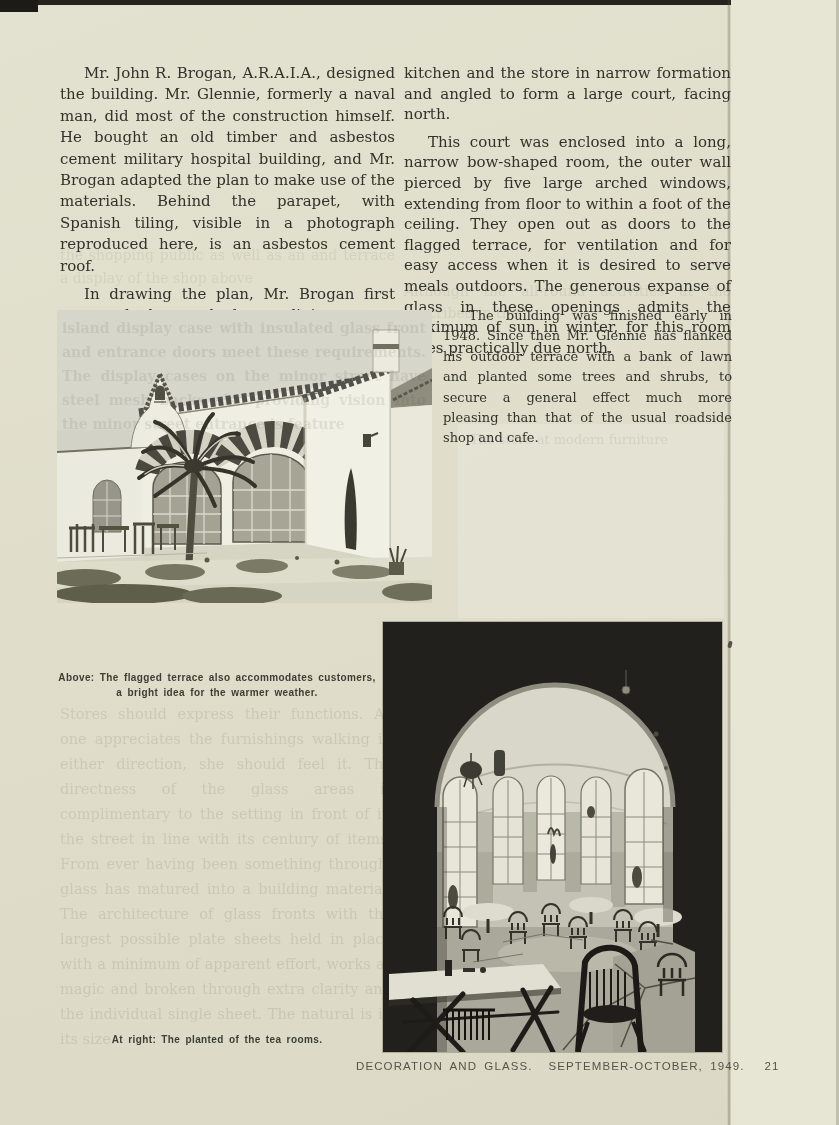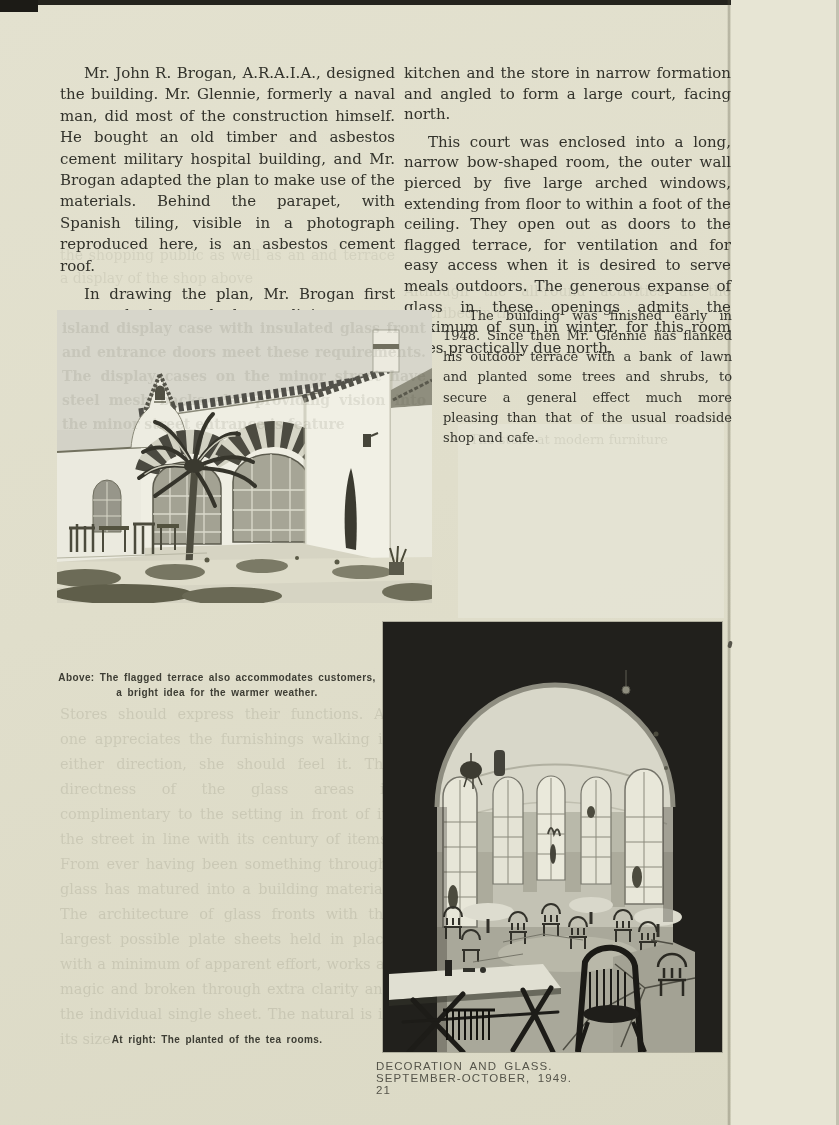--- a/index.html
+++ b/index.html
@@ -22,21 +22,21 @@
   .wrap-para{position:absolute;left:443px;top:306px;width:289px;font-size:13px;line-height:20.4px;
              color:#32322b;text-align:justify;text-indent:26px;}
 
   .caption{position:absolute;font-family:"Liberation Sans", sans-serif;font-weight:bold;
            font-size:10px;line-height:15px;color:#3d3d34;letter-spacing:.4px;word-spacing:2px;text-align:center;}
   .caption-terrace{left:57px;top:670px;width:320px;}
   .caption-interior{left:57px;top:1032px;width:320px;}
 
   .footer{position:absolute;left:356px;top:1060px;width:366px;display:flex;align-items:baseline;
           font-family:"Liberation Sans", sans-serif;font-size:11.5px;color:#55544a;
-          letter-spacing:1.1px;word-spacing:3px;white-space:nowrap;flex-direction:column;}
+          letter-spacing:1.1px;word-spacing:3px;white-space:nowrap;}
   .footer .sep1{margin-left:16px;}
   .footer .sep2{margin-left:20px;}
 
   .photo{position:absolute;}
   .photo svg{display:block;}
   .photo-terrace{left:57px;top:310px;width:375px;height:293px;}
   .photo-interior{left:383px;top:622px;width:339px;height:430px;box-shadow:0 0 0 1px rgba(40,40,30,.25);}
 
   .bleed-rect{position:absolute;left:458px;top:424px;width:266px;height:194px;background:#e6e4d5;opacity:.75;}
   .ghost{position:absolute;color:#4a4a38;text-align:justify;filter:blur(.5px);

